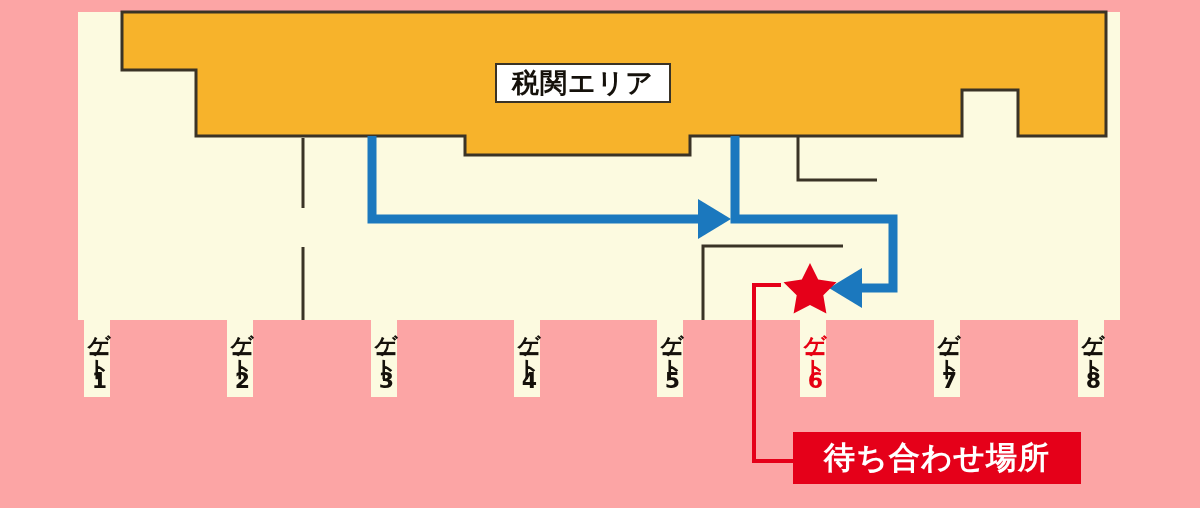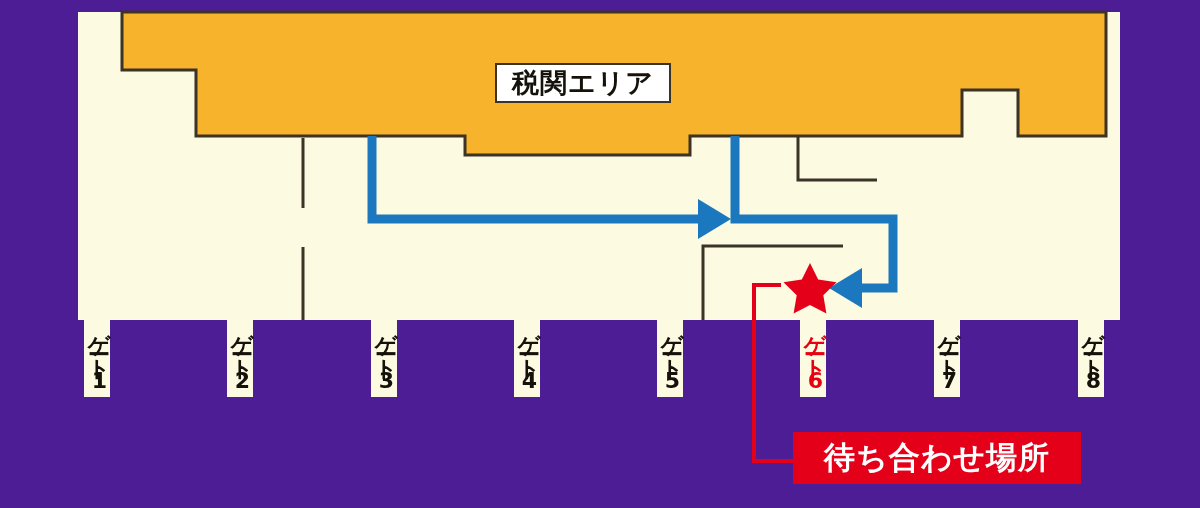--- a/index.html
+++ b/index.html
@@ -10,21 +10,21 @@
   body {
     width: 1200px;
     height: 508px;
     font-family: "Liberation Sans", sans-serif;
     overflow: hidden;
   }
   #map-root {
     position: relative;
     width: 1200px;
     height: 508px;
-    background: #4c1d95;
+    background: #fca5a5;
   }
   #map-svg {
     position: absolute;
     left: 0;
     top: 0;
     width: 1200px;
     height: 508px;
     display: block;
   }
   .label-layer {

